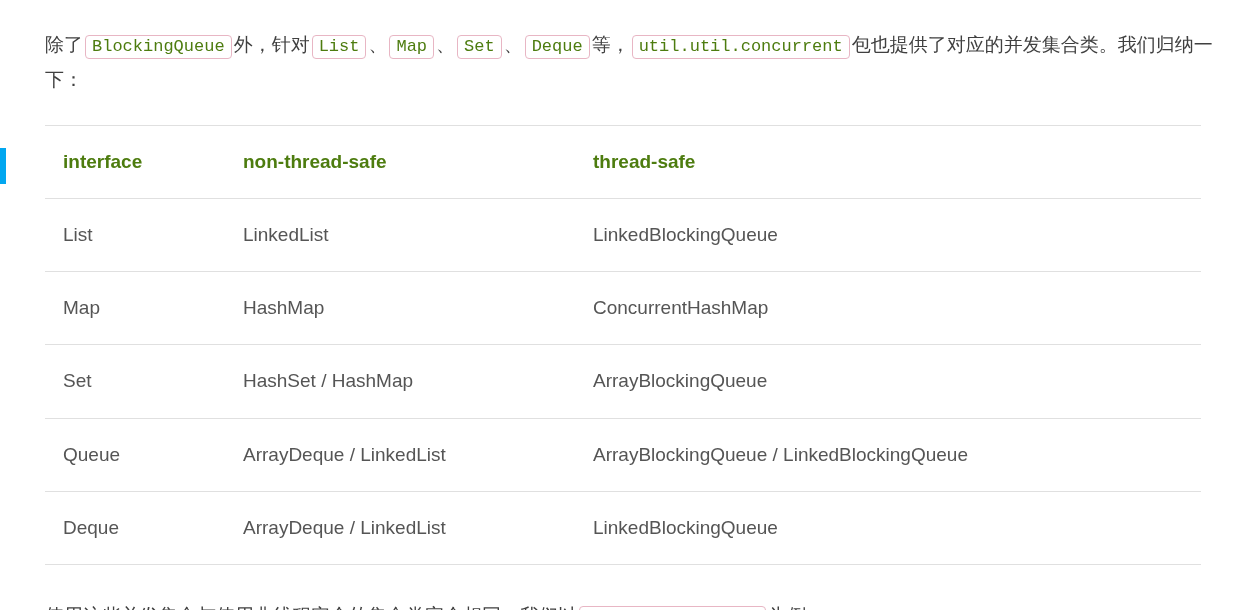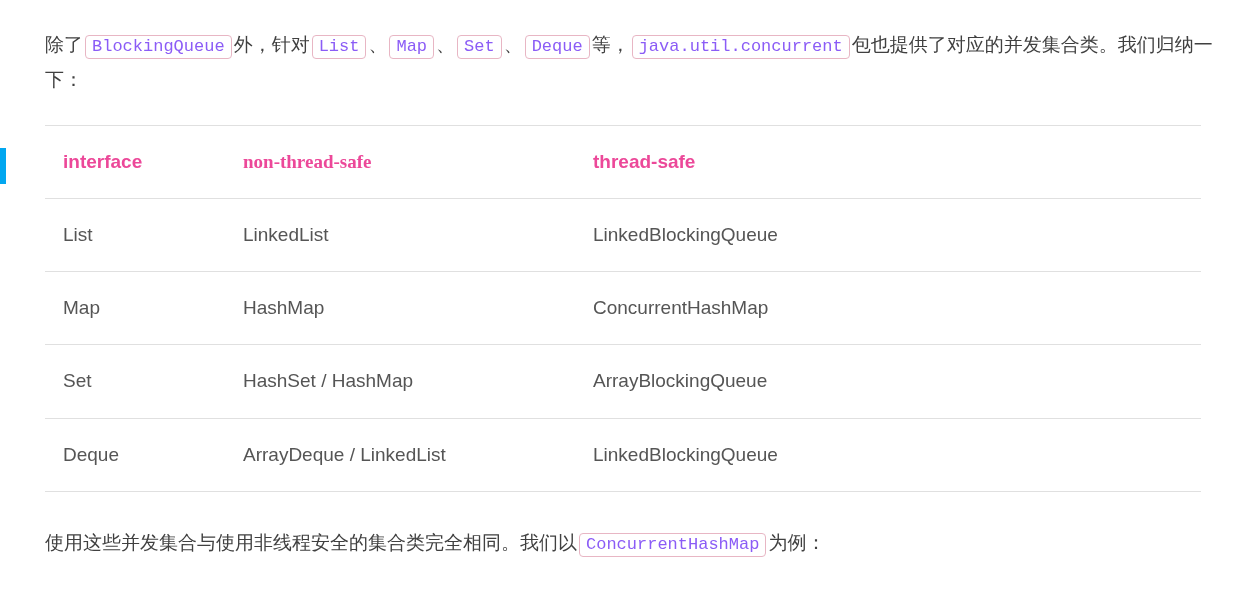--- a/index.html
+++ b/index.html
@@ -28,21 +28,21 @@
       width: 6px;
       height: 36px;
       background: #02a7f0;
     }
     p {
       color: #404040;
       font-size: 19px;
     }
     .code-inline {
       font-family: Consolas, Monaco, "Courier New", monospace;
-      color: #8b5cf6;
+      color: #4d7c0f;
       background: #fff;
       border: 1px solid #e8b6c4;
       border-radius: 4px;
       padding: 1px 6px 2px 6px;
       font-size: 17px;
       margin: 0 2px;
     }
     table {
       border-collapse: collapse;
       width: calc(100% - 25px);
@@ -50,37 +50,37 @@
     }
     th, td {
       text-align: left;
       padding: 19px 18px 19px 18px;
       border-bottom: 1px solid #e0e0e0;
       font-size: 19px;
       color: #555555;
       font-weight: 400;
     }
     th {
-      color: #ec4899;
+      color: #4d7c0f;
       font-weight: 700;
       font-size: 19px;
       border-top: 1px solid #e0e0e0;
     }
     .col1 { width: 180px; }
-    .col2 { width: 350px; font-family: Liberation Serif, serif; }
+    .col2 { width: 350px; }
   </style>
 </head>
 <body>
 
 <div class="blue-bar"></div>
 
 <div class="content-wrapper">
 
   <p>
-    <span>除了</span><span class="code-inline">BlockingQueue</span><span>外，针对</span><span class="code-inline">List</span><span>、</span><span class="code-inline">Map</span><span>、</span><span class="code-inline">Set</span><span>、</span><span class="code-inline">Deque</span><span>等，</span><span class="code-inline">java.util.concurrent</span><span>包也提供了对应的并发集合类。我们归纳一下：</span>
+    <span>除了</span><span class="code-inline">BlockingQueue</span><span>外，针对</span><span class="code-inline">List</span><span>、</span><span class="code-inline">Map</span><span>、</span><span class="code-inline">Set</span><span>、</span><span class="code-inline">Deque</span><span>等，</span><span class="code-inline">util.util.concurrent</span><span>包也提供了对应的并发集合类。我们归纳一下：</span>
   </p>
 
   <table>
     <thead>
       <tr>
         <th class="col1">interface</th>
         <th class="col2">non-thread-safe</th>
         <th>thread-safe</th>
       </tr>
     </thead>
@@ -94,20 +94,25 @@
         <td>Map</td>
         <td>HashMap</td>
         <td>ConcurrentHashMap</td>
       </tr>
       <tr>
         <td>Set</td>
         <td>HashSet / HashMap</td>
         <td>ArrayBlockingQueue</td>
       </tr>
       <tr>
+        <td>Queue</td>
+        <td>ArrayDeque / LinkedList</td>
+        <td>ArrayBlockingQueue / LinkedBlockingQueue</td>
+      </tr>
+      <tr>
         <td>Deque</td>
         <td>ArrayDeque / LinkedList</td>
         <td>LinkedBlockingQueue</td>
       </tr>
     </tbody>
   </table>
 
   <p>
     <span>使用这些并发集合与使用非线程安全的集合类完全相同。我们以</span><span class="code-inline">ConcurrentHashMap</span><span>为例：</span>
   </p>

